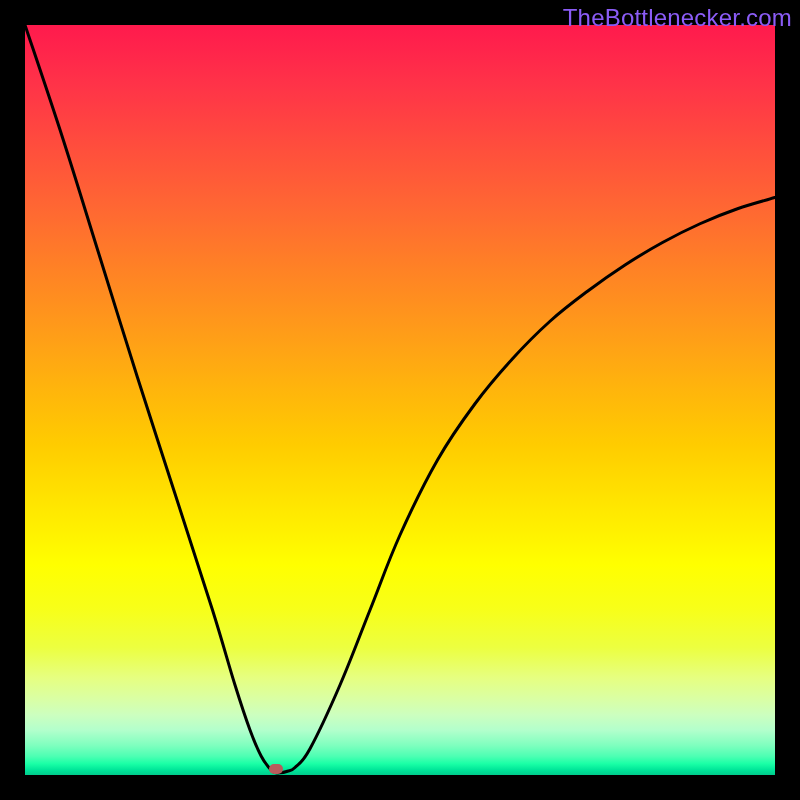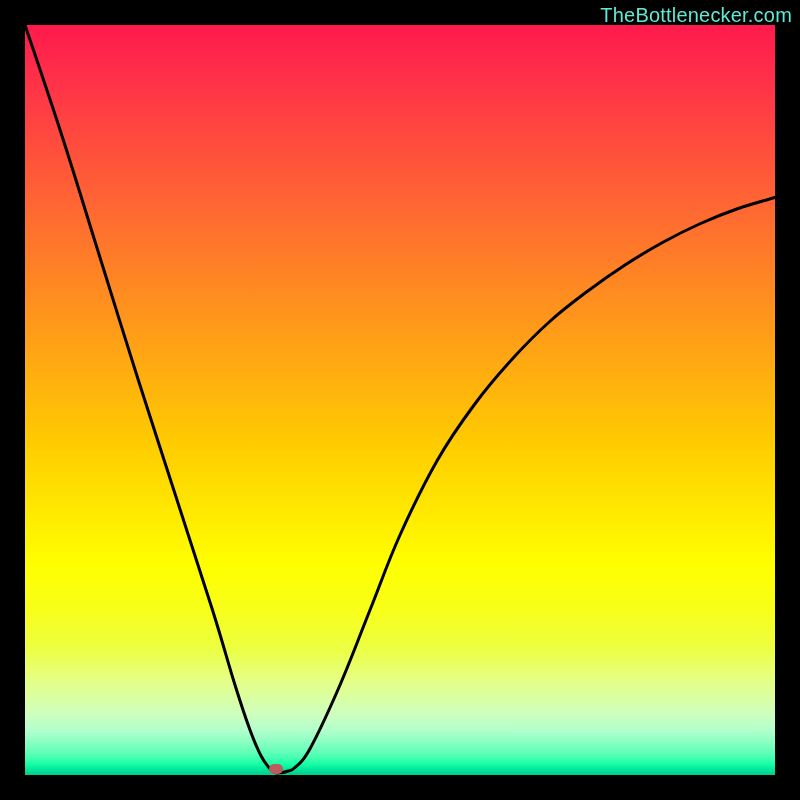--- a/index.html
+++ b/index.html
@@ -53,23 +53,23 @@
     height: 10px;
     background: #b85c5c;
     border-radius: 5px;
     transform: translate(-50%, -50%);
   }
   .watermark {
     position: absolute;
     top: 4px;
     right: 8px;
     font-family: Arial, Helvetica, sans-serif;
-    font-size: 20px;
+    font-size: 24px;
     font-weight: 500;
-    color: #5eead4;
+    color: #8b5cf6;
     letter-spacing: 0.2px;
   }
 </style>
 </head>
 <body>
 
 <div class="frame">
   <div class="plot-area">
     <svg class="curve" viewBox="0 0 750 750" preserveAspectRatio="none">
       <path id="curve-path" fill="none" stroke="#000000" stroke-width="3" stroke-linejoin="round" stroke-linecap="round" d="M 0.00 0.00 C 6.75 20.25, 24.00 70.65, 37.50 112.50 C 51.00 154.35, 61.50 189.30, 75.00 232.50 C 88.50 275.70, 99.00 309.98, 112.50 352.50 C 126.00 395.02, 136.50 426.90, 150.00 468.75 C 163.50 510.60, 176.70 550.58, 187.50 585.00 C 198.30 619.42, 203.25 638.40, 210.00 660.00 C 216.75 681.60, 220.28 692.17, 225.00 705.00 C 229.72 717.83, 232.20 723.83, 236.25 731.25 C 240.30 738.67, 244.13 743.28, 247.50 746.25 C 250.88 749.22, 252.30 747.75, 255.00 747.75 C 257.70 747.75, 259.80 747.20, 262.50 746.25 C 265.20 745.30, 265.95 746.55, 270.00 742.50 C 274.05 738.45, 276.90 738.60, 285.00 723.75 C 293.10 708.90, 304.20 684.98, 315.00 660.00 C 325.80 635.02, 334.20 612.00, 345.00 585.00 C 355.80 558.00, 362.85 537.00, 375.00 510.00 C 387.15 483.00, 399.00 458.63, 412.50 435.00 C 426.00 411.38, 436.50 396.98, 450.00 378.75 C 463.50 360.52, 474.00 348.60, 487.50 333.75 C 501.00 318.90, 511.50 308.40, 525.00 296.25 C 538.50 284.10, 549.00 276.38, 562.50 266.25 C 576.00 256.13, 586.50 248.77, 600.00 240.00 C 613.50 231.22, 624.00 224.92, 637.50 217.50 C 651.00 210.08, 661.50 204.82, 675.00 198.75 C 688.50 192.68, 699.00 188.47, 712.50 183.75 C 726.00 179.03, 743.25 174.53, 750.00 172.50"></path>

